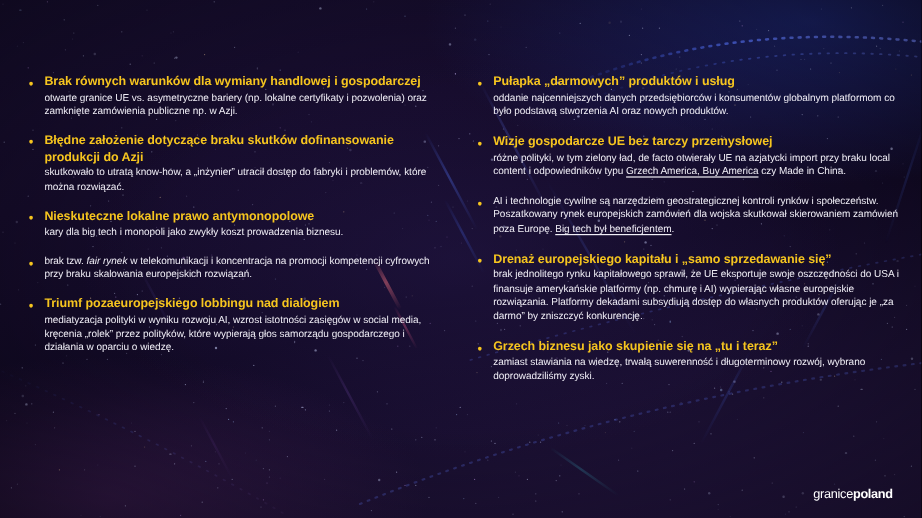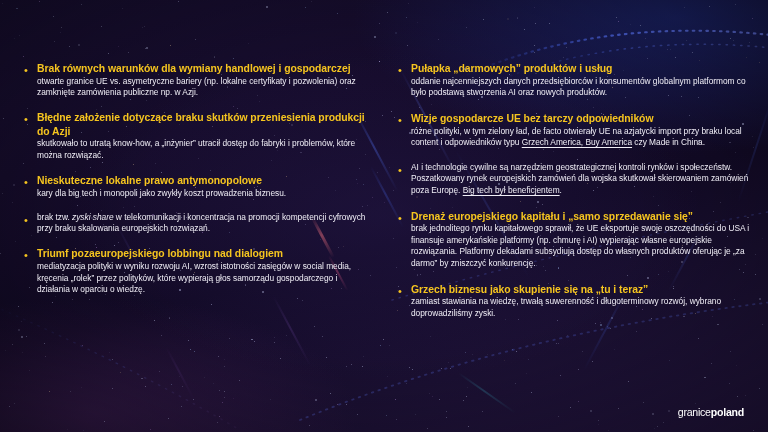--- a/index.html
+++ b/index.html
@@ -728,35 +728,35 @@
           <div class="bullet-item">
             <div class="bullet-dot">•</div>
             <div class="bullet-body">
               <div class="bullet-head">Brak równych warunków dla wymiany handlowej i gospodarczej</div>
               <div class="bullet-desc"><span>otwarte granice UE vs. asymetryczne bariery (np. lokalne certyfikaty i pozwolenia) oraz zamknięte zamówienia publiczne np. w Azji.</span></div>
             </div>
           </div>
           <div class="bullet-item">
             <div class="bullet-dot">•</div>
             <div class="bullet-body">
-              <div class="bullet-head">Błędne założenie dotyczące braku skutków przeniesienia produkcji do Azji</div>
+              <div class="bullet-head">Błędne założenie dotyczące braku skutków dofinansowanie produkcji do Azji</div>
               <div class="bullet-desc"><span>skutkowało to utratą know-how, a „inżynier” utracił dostęp do fabryki i problemów, które można rozwiązać.</span></div>
             </div>
           </div>
           <div class="bullet-item">
             <div class="bullet-dot">•</div>
             <div class="bullet-body">
               <div class="bullet-head">Nieskuteczne lokalne prawo antymonopolowe</div>
               <div class="bullet-desc"><span>kary dla big tech i monopoli jako zwykły koszt prowadzenia biznesu.</span></div>
             </div>
           </div>
           <div class="bullet-item">
             <div class="bullet-dot">•</div>
             <div class="bullet-body">
-              <div class="bullet-desc"><span>brak tzw. </span><span class="it">zyski share</span><span> w telekomunikacji i koncentracja na promocji kompetencji cyfrowych przy braku skalowania europejskich rozwiązań.</span></div>
+              <div class="bullet-desc"><span>brak tzw. </span><span class="it">fair rynek</span><span> w telekomunikacji i koncentracja na promocji kompetencji cyfrowych przy braku skalowania europejskich rozwiązań.</span></div>
             </div>
           </div>
           <div class="bullet-item">
             <div class="bullet-dot">•</div>
             <div class="bullet-body">
               <div class="bullet-head">Triumf pozaeuropejskiego lobbingu nad dialogiem</div>
               <div class="bullet-desc"><span>mediatyzacja polityki w wyniku rozwoju AI, wzrost istotności zasięgów w social media, kręcenia „rolek” przez polityków, które wypierają głos samorządu gospodarczego i działania w oparciu o wiedzę.</span></div>
             </div>
           </div>
         </div>
@@ -764,21 +764,21 @@
           <div class="bullet-item">
             <div class="bullet-dot">•</div>
             <div class="bullet-body">
               <div class="bullet-head">Pułapka „darmowych” produktów i usług</div>
               <div class="bullet-desc"><span>oddanie najcenniejszych danych przedsiębiorców i konsumentów globalnym platformom co było podstawą stworzenia AI oraz nowych produktów.</span></div>
             </div>
           </div>
           <div class="bullet-item">
             <div class="bullet-dot">•</div>
             <div class="bullet-body">
-              <div class="bullet-head">Wizje gospodarcze UE bez tarczy odpowiedników</div>
+              <div class="bullet-head">Wizje gospodarcze UE bez tarczy przemysłowej</div>
               <div class="bullet-desc"><span>różne polityki, w tym zielony ład, de facto otwierały UE na azjatycki import przy braku local content i odpowiedników typu  </span><span class="ul">Grzech America, Buy America</span><span> czy Made in China.</span></div>
             </div>
           </div>
           <div class="bullet-item">
             <div class="bullet-dot">•</div>
             <div class="bullet-body">
               <div class="bullet-desc"><span>AI i technologie cywilne są narzędziem geostrategicznej kontroli rynków i społeczeństw. Poszatkowany rynek europejskich zamówień dla wojska skutkował skierowaniem zamówień poza Europę. </span><span class="ul">Big tech był beneficjentem</span><span>.</span></div>
             </div>
           </div>
           <div class="bullet-item">

